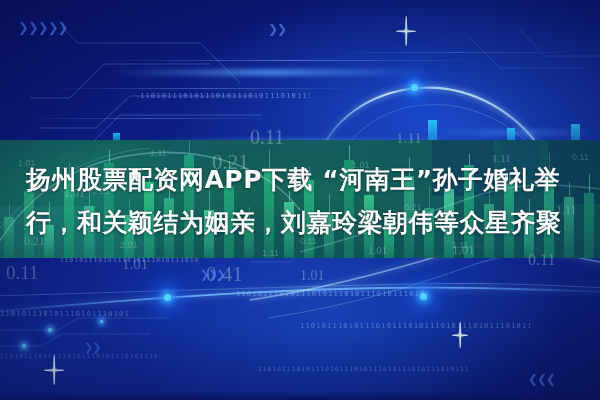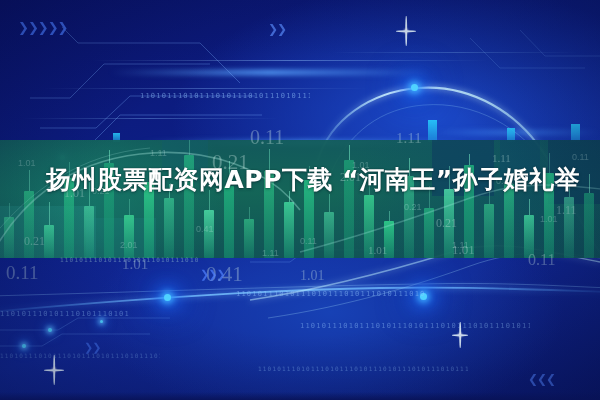--- a/index.html
+++ b/index.html
@@ -146,21 +146,21 @@
     top: 158px;
     font-family: "DejaVu Sans", "Liberation Sans", sans-serif;
     font-weight: bold;
     font-size: 25px;
     line-height: 43px;
     color: #ffffff;
     letter-spacing: 0.5px;
     text-shadow: 0 1px 3px rgba(0,30,40,0.55), 0 0 1px rgba(0,0,0,0.5);
     z-index: 40;
   }
-  .headline .ln { display: block; white-space: nowrap; margin-left: 20px; }
+  .headline .ln { display: block; white-space: nowrap; }
 
   
   .bot-strip {
     position: absolute; left: 0; right: 0; bottom: 0; height: 8px;
     background: linear-gradient(180deg, rgba(10,22,100,0) 0%, rgba(8,18,86,0.85) 100%);
   }
 </style>
 </head>
 <body>
 
@@ -382,15 +382,16 @@
       <div class="chev" style="left: 200px; top: 268px; font-size: 11px; color: rgba(80, 130, 255, 0.7); letter-spacing: -1px;">❯❯❯</div>
       <div class="chev" style="left: 84px; top: 341px; font-size: 11px; color: rgba(70, 120, 245, 0.6); letter-spacing: -1px;">❯❯</div>
       <div class="chev" style="left: 528px; top: 372px; font-size: 12px; color: rgba(80, 130, 255, 0.7); letter-spacing: -1px;">❮❮❮</div>
     </div>
 
   <div class="bg-vignette"></div>
   <div class="bot-strip"></div>
 
   <div class="headline">
     <span class="ln">扬州股票配资网APP下载 “河南王”孙子婚礼举</span>
+    <span class="ln">行，和关颖结为姻亲，刘嘉玲梁朝伟等众星齐聚</span>
   </div>
 
 </div>
 
 </body></html>

